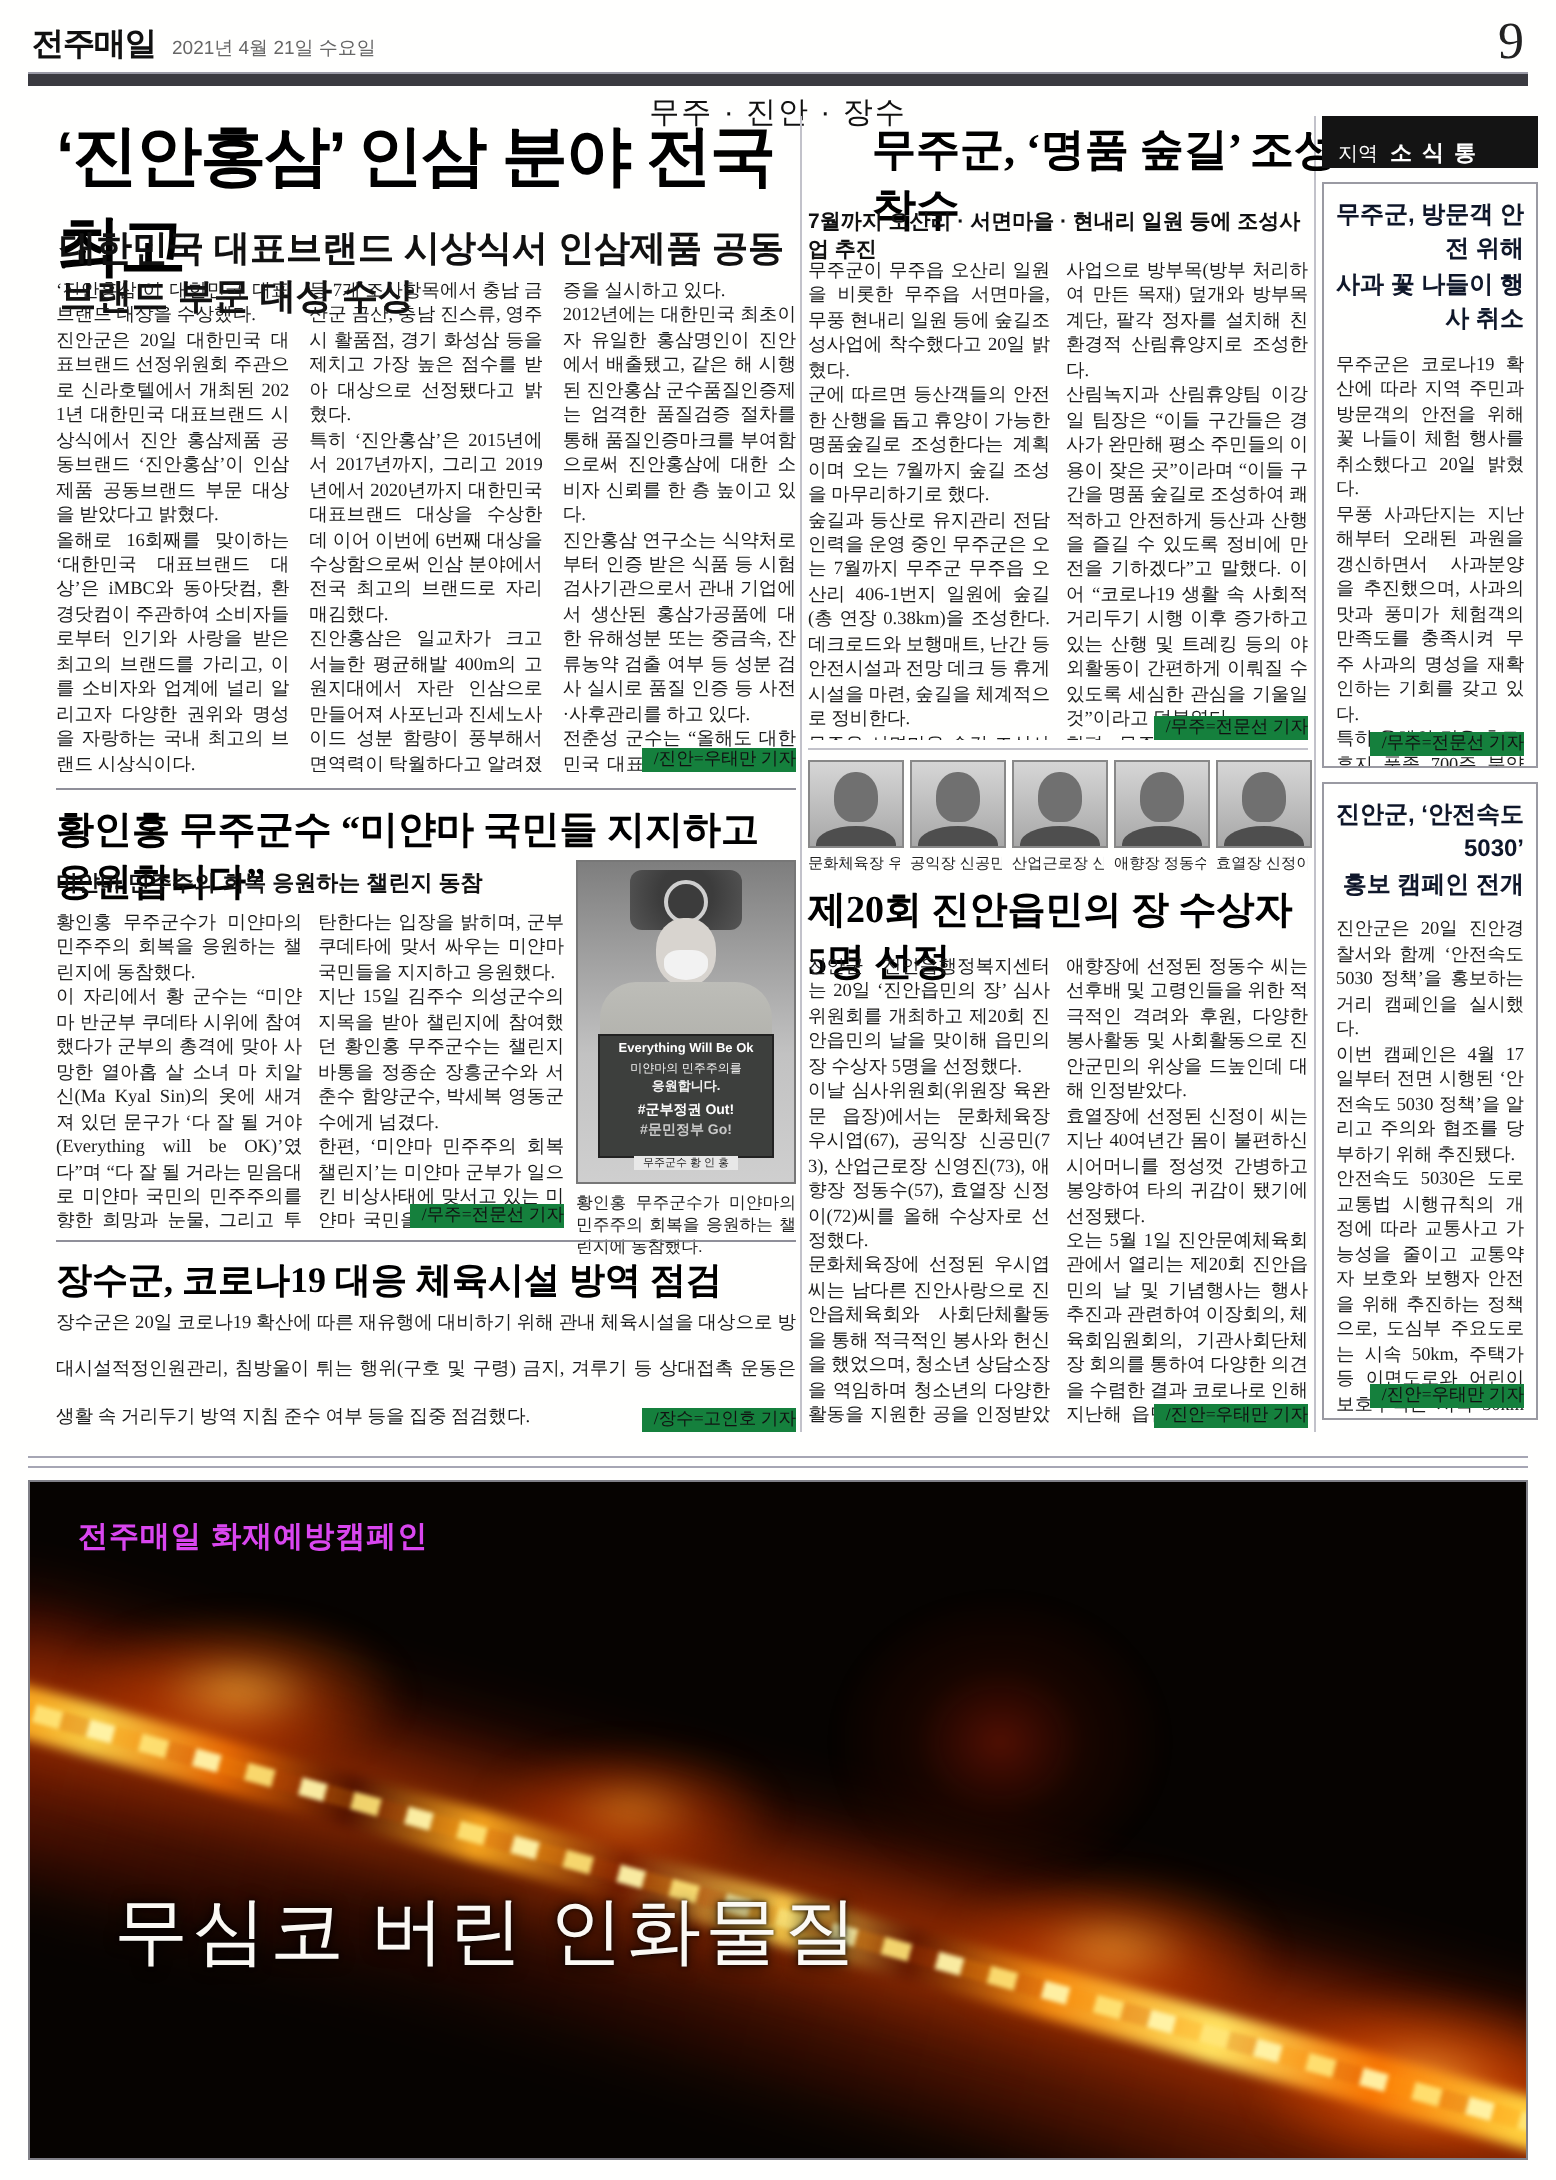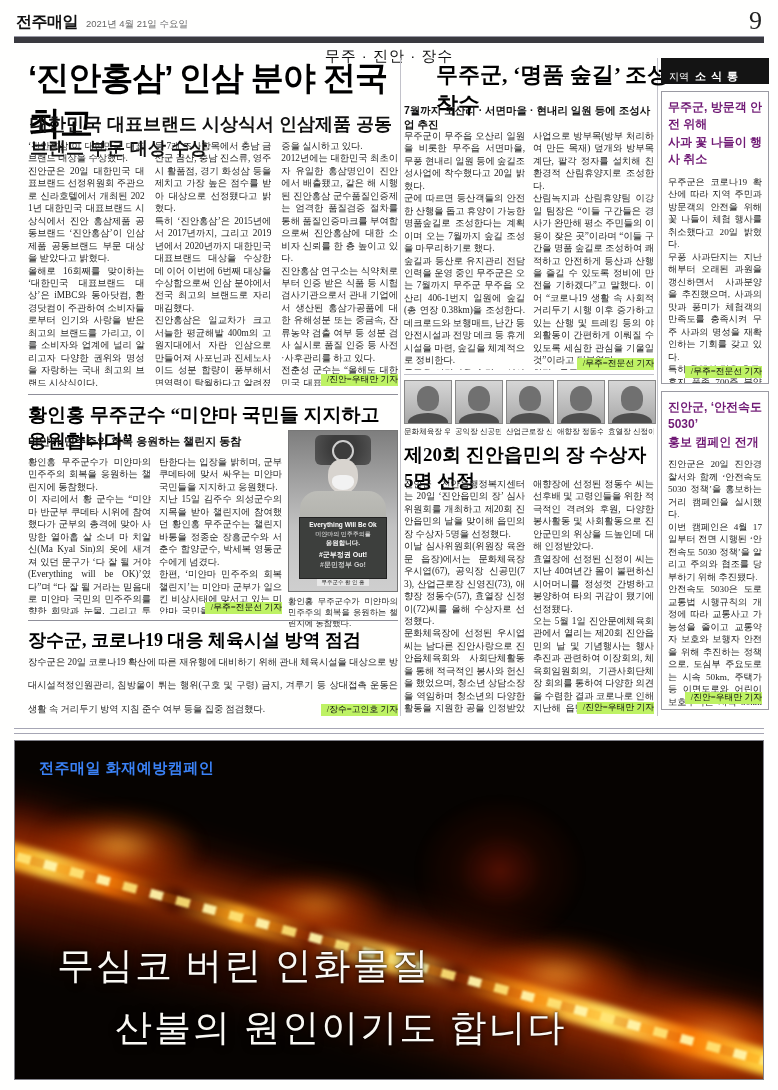--- a/index.html
+++ b/index.html
@@ -18,21 +18,21 @@
            border-top:1px solid #9a9aa6;background:#3a3a40;}
   
   .abs{position:absolute;}
   .hl-sans{font-family:"Liberation Sans","DejaVu Sans",sans-serif;font-weight:900;color:#000;}
   .hl-serif{font-weight:700;color:#000;}
   .sub{font-family:"Liberation Sans","DejaVu Sans",sans-serif;font-weight:700;color:#111;}
   .cols{display:flex;gap:10px;}
   .col{flex:1;height:100%;position:relative;overflow:hidden;}
   .coltext{font-size:9.3px;line-height:1.34;text-align:justify;white-space:pre-line;
            word-break:break-all;color:#1c1c1c;}
-  .byline{position:absolute;right:0;bottom:0;background:#bef264;font-size:8.8px;
+  .byline{position:absolute;right:0;bottom:0;background:#15803d;font-size:8.8px;
           padding-left:6px;color:#111;}
   .hrule{position:absolute;height:0;border-top:1px solid #8f8f99;}
   .vrule{position:absolute;width:0;border-left:1px solid #c2c2ca;}
   
   .pbox{width:46px;}
   .portrait{width:46px;height:42px;position:relative;overflow:hidden;
             background:linear-gradient(180deg,#d6d6d6,#a8a8a8);border:1px solid #888;}
   .portrait::before{content:"";position:absolute;left:50%;top:5px;transform:translateX(-50%);
             width:22px;height:25px;border-radius:48% 48% 42% 42%;background:#707070;}
   .portrait::after{content:"";position:absolute;left:50%;bottom:-8px;transform:translateX(-50%);
@@ -65,30 +65,30 @@
   .ph-caption{position:absolute;left:288px;top:596px;width:110px;font-size:8.4px;line-height:1.3;
               color:#222;font-family:"Liberation Sans","DejaVu Sans",sans-serif;text-align:justify;}
   
   .sidebar{position:absolute;left:661px;top:58px;width:108px;}
   .sb-hdr{height:26px;background:#141414;color:#fff;display:flex;align-items:flex-end;
           padding:0 8px;gap:6px;font-family:"Liberation Sans","DejaVu Sans",sans-serif;}
   .sb-hdr .rg{font-size:10px;}
   .sb-hdr .tt{font-size:11px;font-weight:900;letter-spacing:5px;}
   .sb-item{border:1px solid #9a9aa2;margin-top:7px;padding:7px 6px 6px 6px;box-sizing:border-box;
            position:relative;overflow:hidden;background:#fffffe;}
-  .sb-title{text-align:left;font-weight:900;font-size:12px;line-height:1.45;color:#701a75;
+  .sb-title{text-align:right;font-weight:900;font-size:12px;line-height:1.45;color:#0f172a;
             font-family:"Liberation Sans","DejaVu Sans",sans-serif;}
   .sb-body{margin-top:7px;font-size:9.2px;line-height:1.36;text-align:justify;white-space:pre-line;
            word-break:break-all;color:#1c1c1c;position:relative;overflow:hidden;}
   
   .sep2{position:absolute;left:14px;top:728px;width:750px;height:4px;
         border-top:1px solid #a6a6b4;border-bottom:1px solid #a6a6b4;}
   .campaign{position:absolute;left:14px;top:740px;width:748px;height:338px;background:#060301;
             border:1px solid #808088;overflow:hidden;}
-  .cp-label{position:absolute;left:24px;top:18px;color:#3b82f6;font-size:15px;font-weight:700;
+  .cp-label{position:absolute;left:24px;top:18px;color:#d946ef;font-size:15px;font-weight:700;
             font-family:"Liberation Sans","DejaVu Sans",sans-serif;letter-spacing:0.5px;z-index:6;}
   .fire-haze{position:absolute;left:-40px;top:60px;width:860px;height:120px;
              transform:rotate(15.3deg);transform-origin:left center;filter:blur(18px);
              background:linear-gradient(90deg,rgba(150,30,0,.55),rgba(90,15,0,.35) 30%,
              rgba(140,30,0,.4) 55%,rgba(170,40,0,.5) 80%,rgba(150,30,0,.55));z-index:1;}
   .fire-band{position:absolute;left:-24px;top:96px;width:830px;height:26px;border-radius:14px;
              transform:rotate(15.3deg);transform-origin:left center;filter:blur(3px);z-index:3;
              background:linear-gradient(90deg,rgba(255,150,10,.95),rgba(255,210,70,.95) 7%,
                rgba(255,120,5,.85) 15%,rgba(120,25,0,.5) 23%,rgba(255,170,30,.95) 31%,
                rgba(160,40,0,.55) 40%,rgba(255,205,75,1) 50%,rgba(140,35,0,.5) 58%,
@@ -303,16 +303,15 @@
     <div class="fire-haze"></div>
     <div class="tree"></div>
     <div class="glow g1"></div>
     <div class="glow g2"></div>
     <div class="glow g3"></div>
     <div class="glow g4"></div>
     <div class="fire-band"></div>
     <div class="fire-core"></div>
     <div class="cp-label">전주매일 화재예방캠페인</div>
     <div class="slogan sl1">무심코 버린 인화물질</div>
-    <div class="slogan sl2">산불의 원인이기도 합니다</div>
   </div>
 
 </div>
 
 </body></html>

